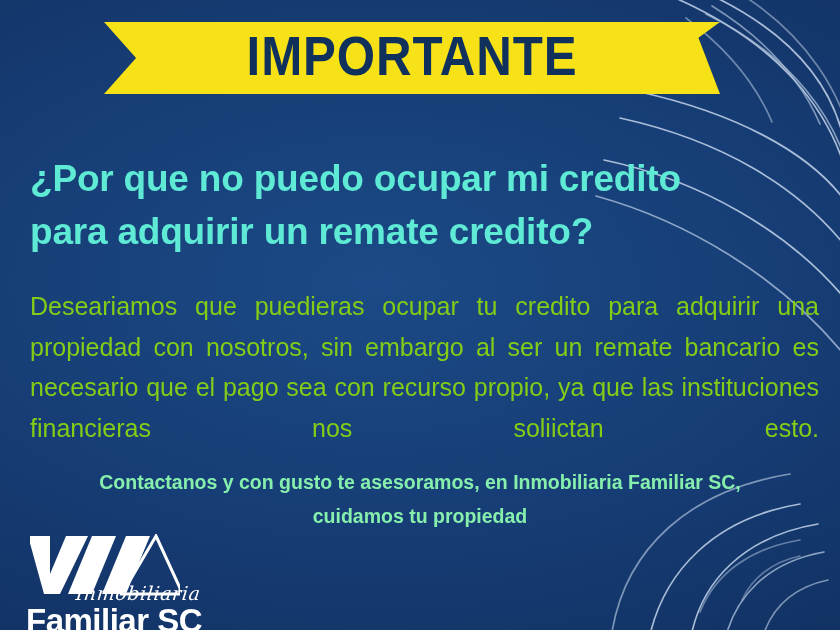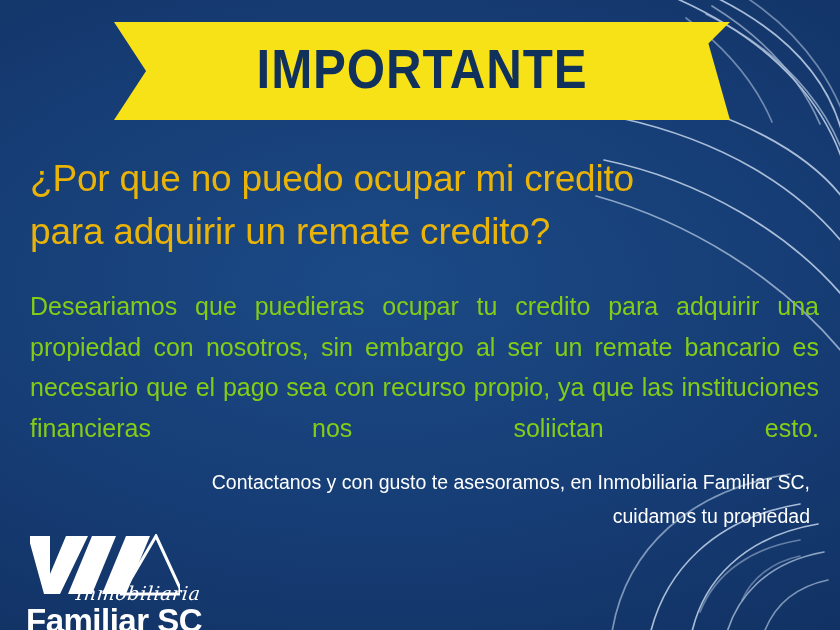--- a/index.html
+++ b/index.html
@@ -22,24 +22,24 @@
     inset: 0;
     background: radial-gradient(ellipse 120% 90% at 45% 45%, #1b4a86 0%, #163c74 45%, #0e2a57 100%);
     pointer-events: none;
   }
   .layer { position: absolute; inset: 0; }
   .deco-svg { position: absolute; inset: 0; width: 840px; height: 630px; }
 
   
   .ribbon-wrap {
     position: absolute;
-    left: 114px;
+    left: 104px;
     top: 22px;
     width: 616px;
-    height: 98px;
+    height: 72px;
   }
   .ribbon {
     position: absolute;
     inset: 0;
     background: #f7e117;
     -webkit-clip-path: polygon(0% 0%, 100% 0%, 96.5% 22%, 100% 100%, 0% 100%, 5.2% 50%);
     clip-path: polygon(0% 0%, 100% 0%, 96.5% 22%, 100% 100%, 0% 100%, 5.2% 50%);
   }
   .ribbon-title {
     position: absolute;
@@ -59,23 +59,23 @@
     display: inline-block;
     transform: scaleX(0.88) translateY(-2%);
   }
 
   
   .headline {
     position: absolute;
     left: 30px;
     top: 153px;
     width: 700px;
-    color: #eab308;
+    color: #5eead4;
     font-family: "Liberation Sans Narrow", "Liberation Sans", sans-serif;
-    font-weight: normal;
+    font-weight: bold;
     font-size: 37px;
     line-height: 1.42;
     letter-spacing: -0.2px;
   }
   .headline .hl-line { display: block; }
 
   
   .body-copy {
     position: absolute;
     left: 30px;
@@ -93,24 +93,25 @@
     display: inline-block;
     width: 100%;
   }
 
   
   .contact {
     position: absolute;
     left: 30px;
     top: 466px;
     width: 780px;
-    text-align: right;
-    color: #ffffff;
+    text-align: center;
+    color: #86efac;
     font-size: 19.5px;
     line-height: 1.72;
+    font-weight: bold;
   }
   .contact .c-line { display: block; }
 
   
   .logo {
     position: absolute;
     left: 26px;
     bottom: -4px;
     width: 180px;
     height: 100px;

